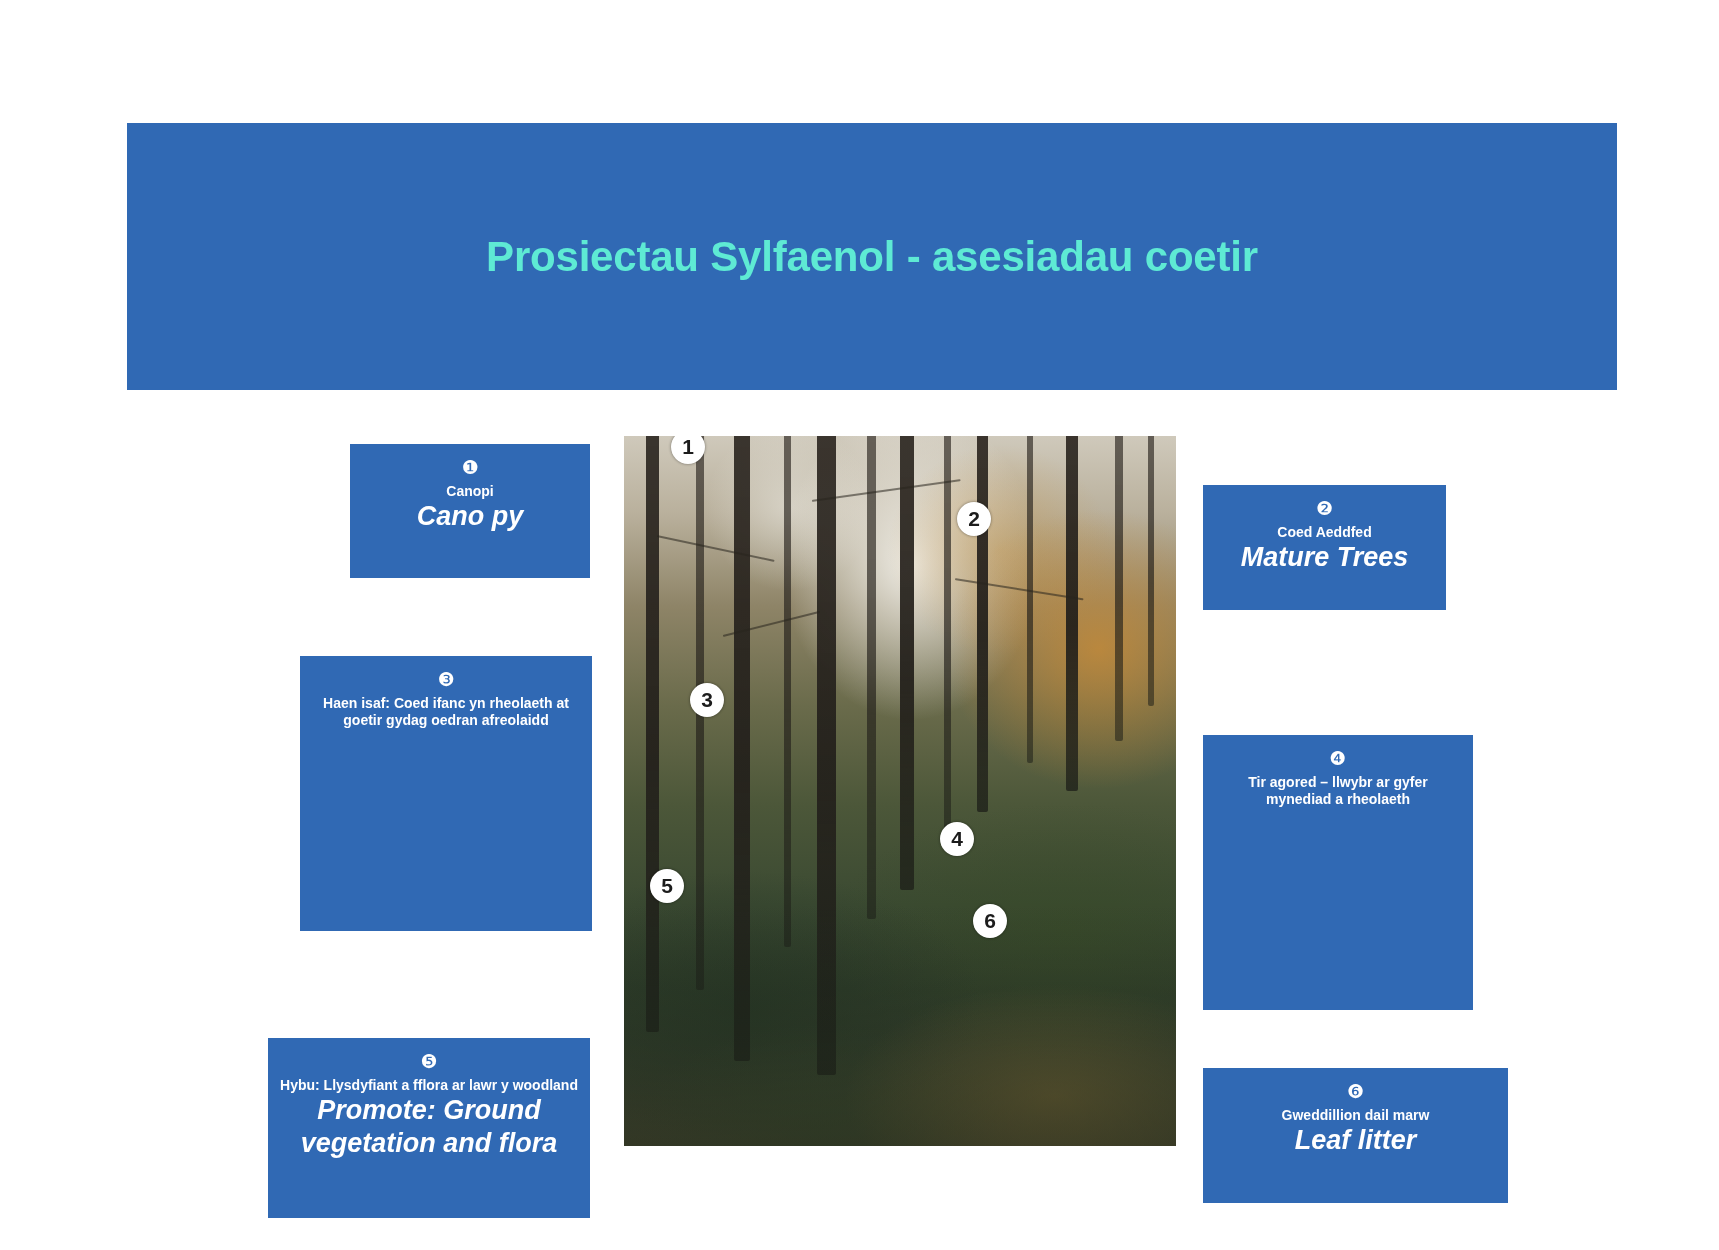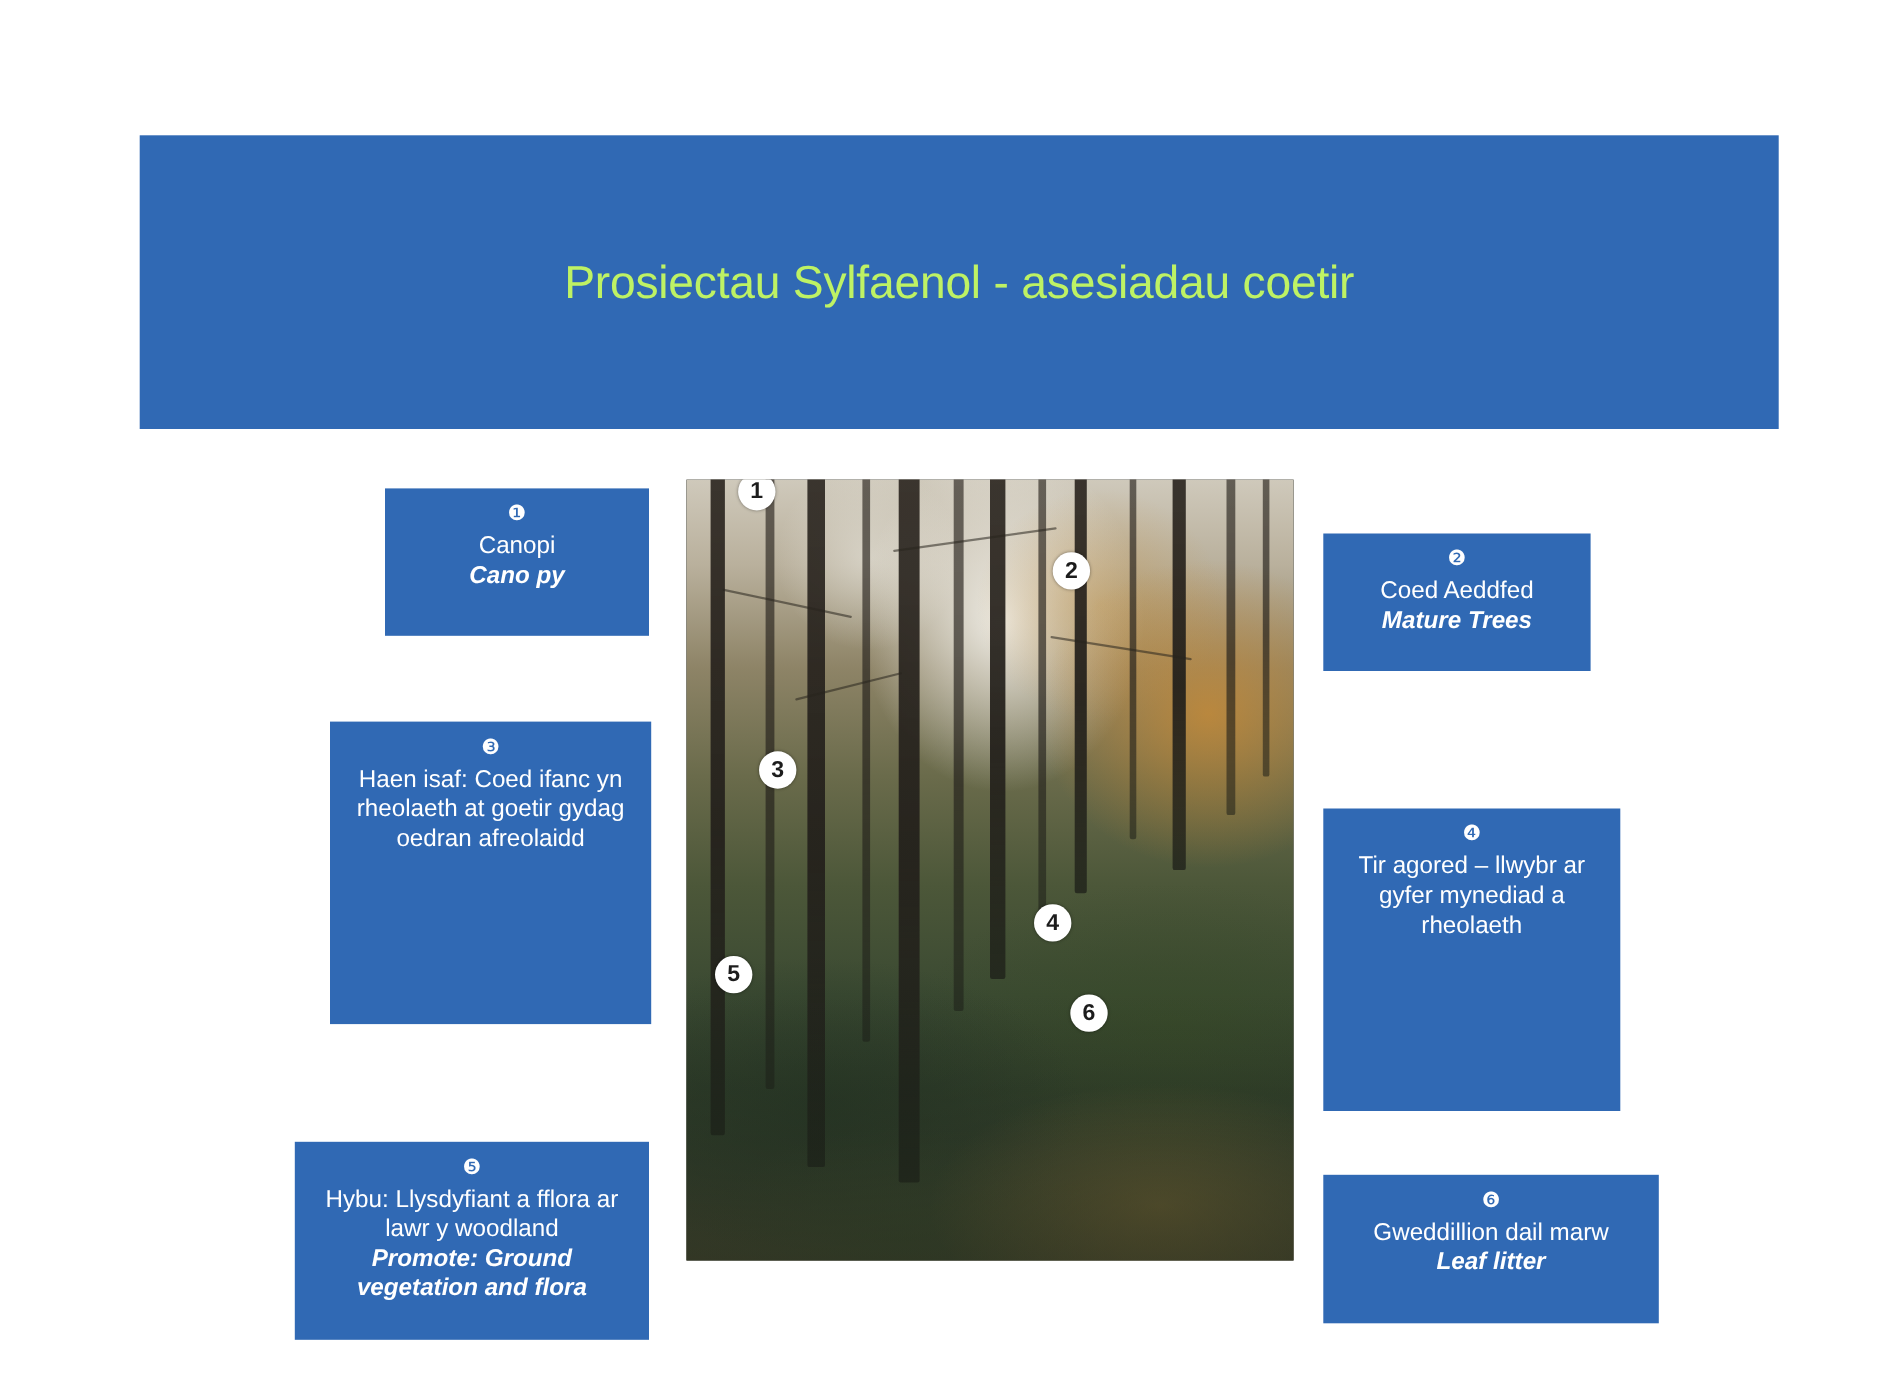--- a/index.html
+++ b/index.html
@@ -27,22 +27,22 @@
     top: 123px;
     width: 1490px;
     height: 267px;
     background: #3069b4;
     display: flex;
     flex-direction: column;
     align-items: center;
     justify-content: center;
   }
   .title-line {
-    color: #bef264;
-    font-weight: normal;
+    color: #5eead4;
+    font-weight: bold;
     font-size: 42px;
     line-height: 1.38;
     letter-spacing: -0.2px;
     text-align: center;
     white-space: nowrap;
     font-stretch: condensed;
   }
 
   
   .photo-frame {
@@ -132,30 +132,30 @@
   }
   .callout .cnum {
     display: block;
     font-size: 19px;
     line-height: 1.1;
     margin-bottom: 4px;
     font-weight: normal;
   }
   .callout .cy {
     display: block;
-    font-weight: normal;
-    font-size: 22px;
+    font-weight: bold;
+    font-size: 14px;
     line-height: 1.22;
     font-stretch: condensed;
   }
   .callout .cen {
     display: block;
     font-weight: bold;
     font-style: italic;
-    font-size: 22px;
+    font-size: 27px;
     line-height: 1.22;
     font-stretch: condensed;
   }
 
   #box1 { left: 350px; top: 444px;  width: 240px; height: 134px; }
   #box3 { left: 300px; top: 656px;  width: 292px; height: 275px; }
   #box5 { left: 268px; top: 1038px; width: 322px; height: 180px; }
   #box2 { left: 1203px; top: 485px;  width: 243px; height: 125px; }
   #box4 { left: 1203px; top: 735px;  width: 270px; height: 275px; }
   #box6 { left: 1203px; top: 1068px; width: 305px; height: 135px; }

